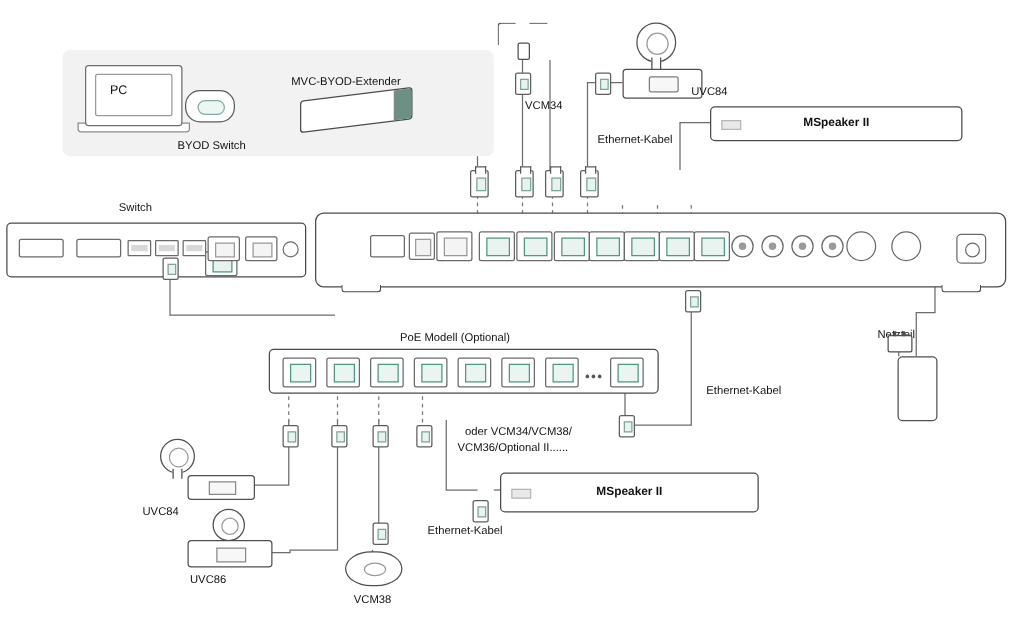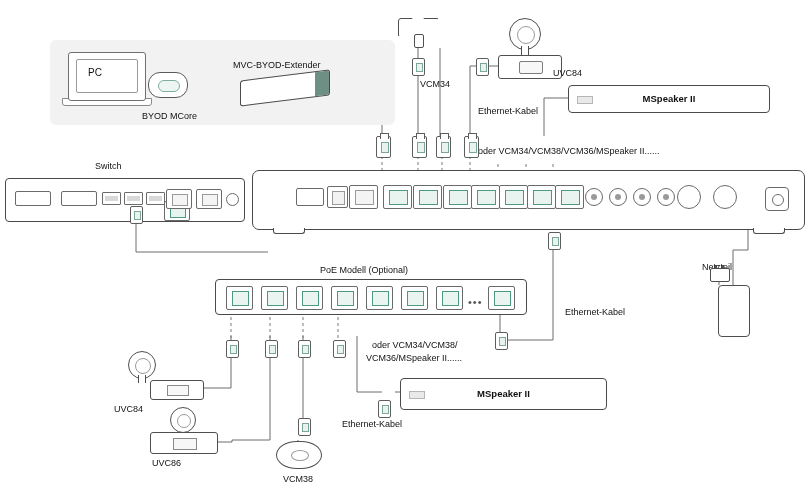--- a/index.html
+++ b/index.html
@@ -165,21 +165,21 @@
   <div class="laptop-screen"></div>
   <div class="laptop-inner"></div>
   <div class="pc-text">PC</div>
   <div class="dongle">
       <div class="oval"></div>
     </div>
   <div class="extender">
       <div class="band"></div>
     </div>
   <div class="lbl b" style="left:233px;top:60px;">MVC-BYOD-Extender</div>
-  <div class="lbl b" style="left:142px;top:111px;">BYOD MCore</div>
+  <div class="lbl b" style="left:142px;top:111px;">BYOD Switch</div>
 
   <div class="vcm34">
     <div class="y"></div>
       <div class="stem"></div>
   </div>
   <div class="lbl" style="left:420px;top:43px;margin-top:36px;">VCM34</div>
 
   <div class="cam-circle">
       <div class="in"></div>
     </div>
@@ -187,21 +187,20 @@
   <div class="uvc-top">
       <div class="lens"></div>
     </div>
   <div class="lbl" style="left:553px;top:68px;">UVC84</div>
 
   <div class="speaker sp-top">
     <div class="grille"></div>
     <div class="name">MSpeaker II</div>
   </div>
   <div class="lbl" style="left:478px;top:106px;">Ethernet-Kabel</div>
-  <div class="lbl" style="left:478px;top:146px;">oder VCM34/VCM38/VCM36/MSpeaker II......</div>
 
   <div class="rj" style="left:376px;top:136px;"></div>
   <div class="rj" style="left:412px;top:136px;"></div>
   <div class="rj" style="left:436px;top:136px;"></div>
   <div class="rj" style="left:464px;top:136px;"></div>
   <div class="rjs" style="left:412px;top:58px;"></div>
   <div class="rjs" style="left:476px;top:58px;"></div>
 
   <div class="lbl b" style="left:95px;top:161px;">Switch</div>
   <div class="mcore">
@@ -318,21 +317,21 @@
   <div class="rjs" style="left:226px;top:340px;"></div>
   <div class="rjs" style="left:265px;top:340px;"></div>
   <div class="rjs" style="left:298px;top:340px;"></div>
   <div class="rjs" style="left:333px;top:340px;"></div>
   <div class="rjs" style="left:495px;top:332px;"></div>
   <div class="rjs" style="left:298px;top:418px;"></div>
   <div class="rjs" style="left:378px;top:400px;"></div>
 
   <div class="lbl" style="left:565px;top:307px;">Ethernet-Kabel</div>
   <div class="lbl" style="left:372px;top:340px;">oder  VCM34/VCM38/</div>
-  <div class="lbl" style="left:366px;top:353px;">VCM36/MSpeaker II......</div>
+  <div class="lbl" style="left:366px;top:353px;">VCM36/Optional II......</div>
   <div class="lbl" style="left:342px;top:419px;">Ethernet-Kabel</div>
 
   <div class="speaker sp-bottom">
     <div class="grille"></div>
     <div class="name">MSpeaker II</div>
   </div>
 
   <div class="lbl" style="left:702px;top:262px;">Netzteil</div>
   <div class="plug">
       <i></i>

